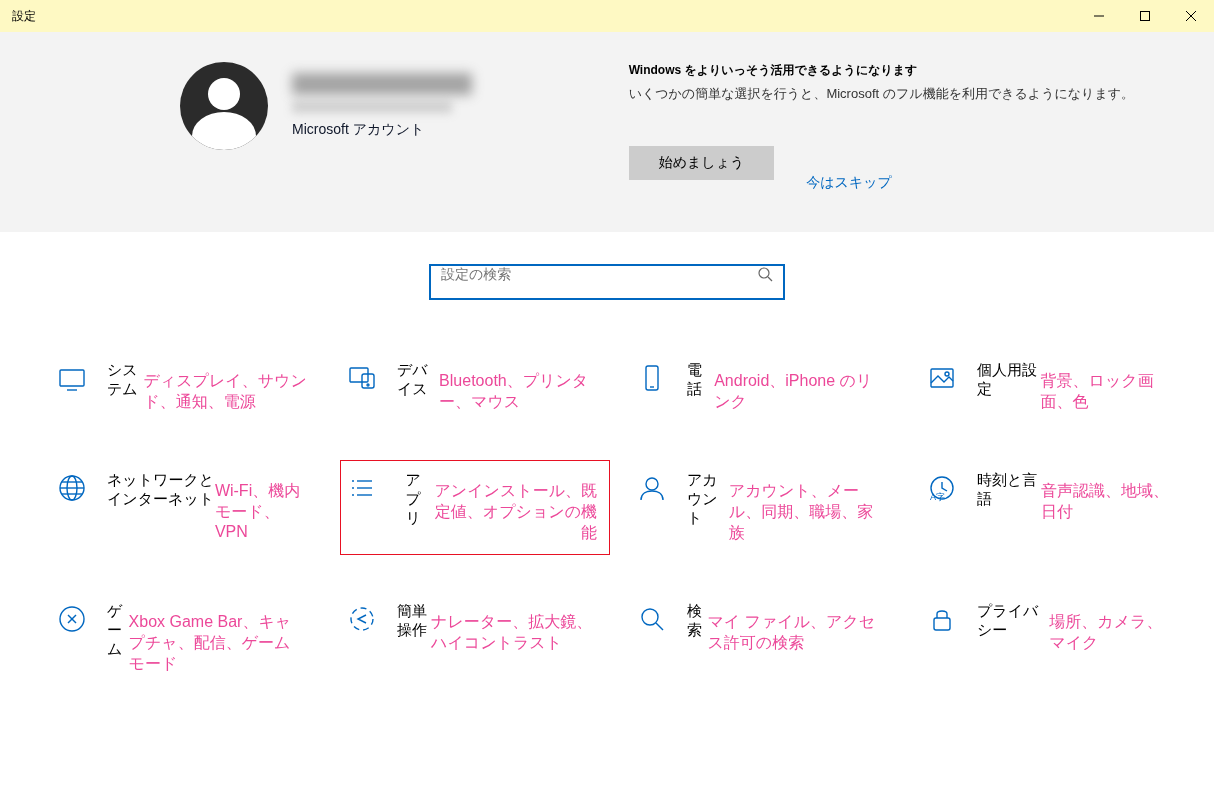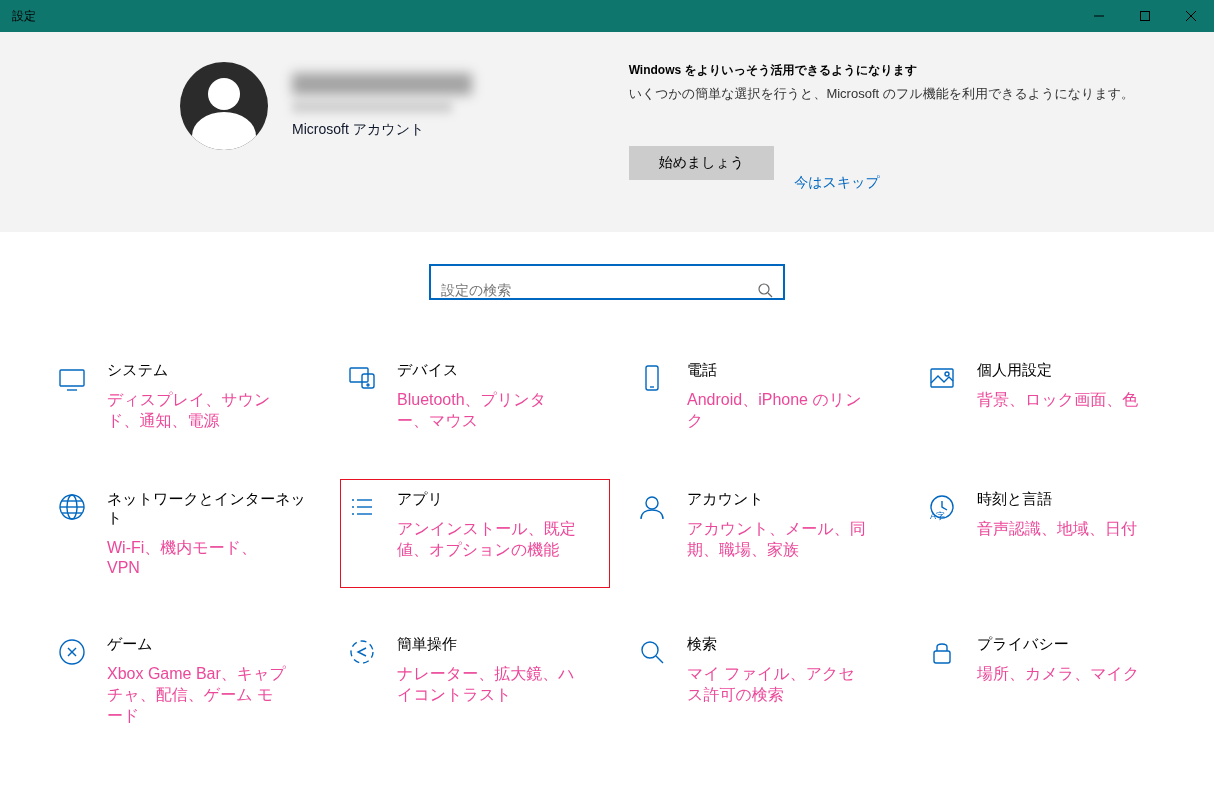--- a/index.html
+++ b/index.html
@@ -3,21 +3,21 @@
 <meta charset="utf-8">
 <style>
 * { margin: 0; padding: 0; box-sizing: border-box; }
 body {
   width: 1214px; height: 800px;
   font-family: "Yu Gothic UI", "Meiryo", "Segoe UI", sans-serif;
   background: #fff; color: #000; overflow: hidden;
 }
 .titlebar {
   height: 32px; display: flex; align-items: center;
-  padding-left: 12px; background: #0f766e; justify-content: center;
+  padding-left: 12px; background: #fef9c3; justify-content: center;
 }
 .titlebar-title { font-size: 12px; color: #000; }
 .titlebar-controls { margin-left: auto; display: flex; }
 .titlebar-btn {
   width: 46px; height: 32px; display: flex;
   align-items: center; justify-content: center;
   cursor: pointer;
 }
 .titlebar-btn svg { width: 10px; height: 10px; stroke: #000; stroke-width: 1; }
 .header-block {
@@ -45,56 +45,56 @@
 }
 .profile-text { display: flex; flex-direction: column; gap: 2px; }
 .blur-line1 { width: 180px; height: 22px;
   background: #555; filter: blur(6px); opacity: .5; margin-bottom:4px;}
 .blur-line2 { width: 160px; height: 12px;
   background: #999; filter: blur(5px); opacity:.4; margin-bottom:6px;}
 .ms-link { color: #0f172a; font-size: 14px; cursor: pointer; }
 .promo { margin-left: auto; margin-right: 20px; max-width: 520px; }
 .promo-title { font-size: 12px; font-weight: 600; margin-bottom: 6px; }
 .promo-sub { font-size: 13px; color: #333; margin-bottom: 31px; }
-.promo-actions { display: flex; gap: 20px; align-items: center; }
+.promo-actions { display: flex; gap: 32px; align-items: center; }
 .btn-primary {
   background: #cccccc; border: none; padding: 8px 30px;
   font-size: 14px; cursor: pointer;
 }
 .link { color: #0067c0; font-size: 14px; cursor: pointer; margin-top: 40px; }
 .search-row {
   display: flex; justify-content: center; padding: 32px 0 10px 0;
   background:#fff;
 }
 .search-box {
   width: 356px; height: 36px; border: 2px solid #0067c0;
-  display: flex; align-items: flex-end; padding: 0 10px;
+  display: flex; align-items: flex-start; padding: 0 10px;
 }
 .search-box input {
   flex: 1; border: none; outline: none; font-size: 14px;
   background: transparent;
 }
 .search-box .mag { width: 16px; height: 16px; color: #666; }
 .grid {
   display: grid;
   grid-template-columns: repeat(4, 270px);
   column-gap: 20px; row-gap: 36px;
   padding: 40px 0 0 50px;
 }
 .cat {
   display: flex; gap: 18px; padding: 10px 12px 10px 4px;
   cursor: pointer; border: 1px solid transparent;
 }
-.cat.highlighted { border: 1px solid #e81123; }
+.cat.highlighted { border: 1px solid #e81123; text-align: right; }
 .cat-icon {
   width: 34px; height: 34px; flex-shrink: 0;
   color: #0067c0; display:flex; align-items:center; justify-content:center;
 }
 .cat-icon svg { width: 30px; height: 30px; stroke: #0067c0; stroke-width:1.4; fill:none; }
-.cat-text { display: flex; flex-direction: column; }
+.cat-text { display: flex; }
 .cat-title { font-size: 15px; color: #000; }
 .cat-desc  { font-size: 16px; color: #ec4899; margin-top: 10px; max-width: 180px; }
 </style>
 </head>
 <body>
 
 <div class="titlebar">
   <span class="titlebar-title">設定</span>
   <div class="titlebar-controls">
     <div class="titlebar-btn">

